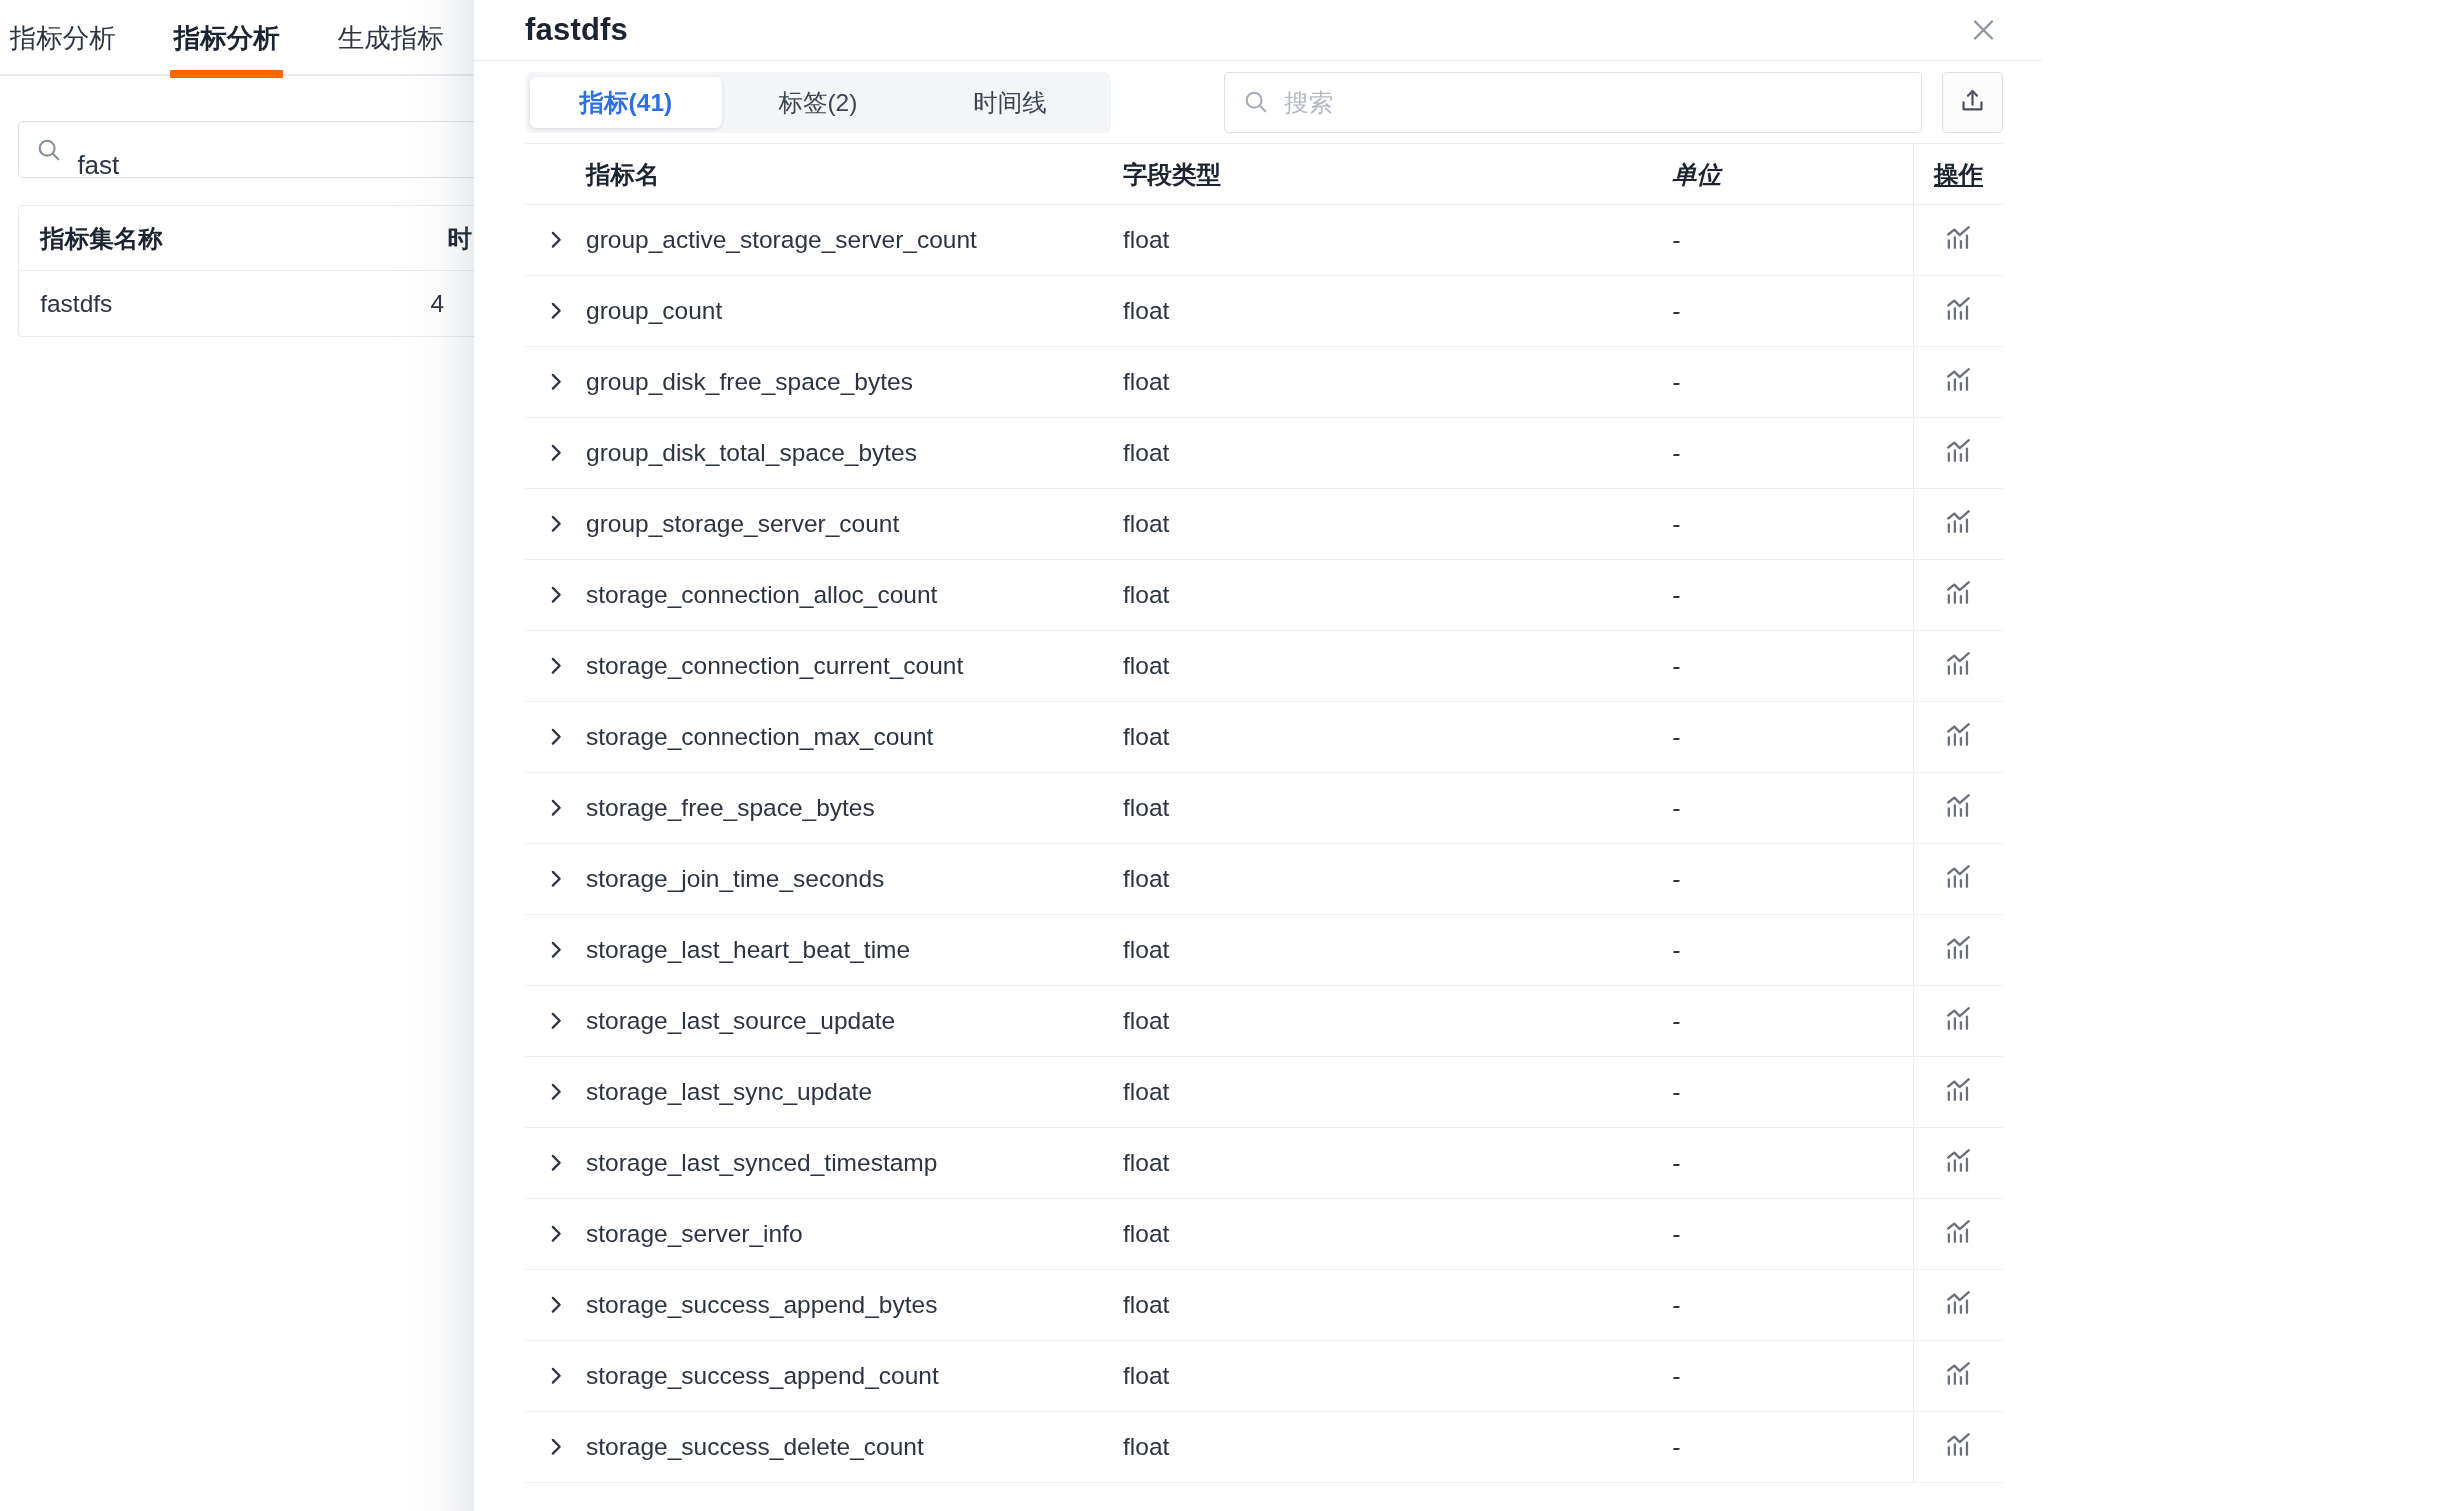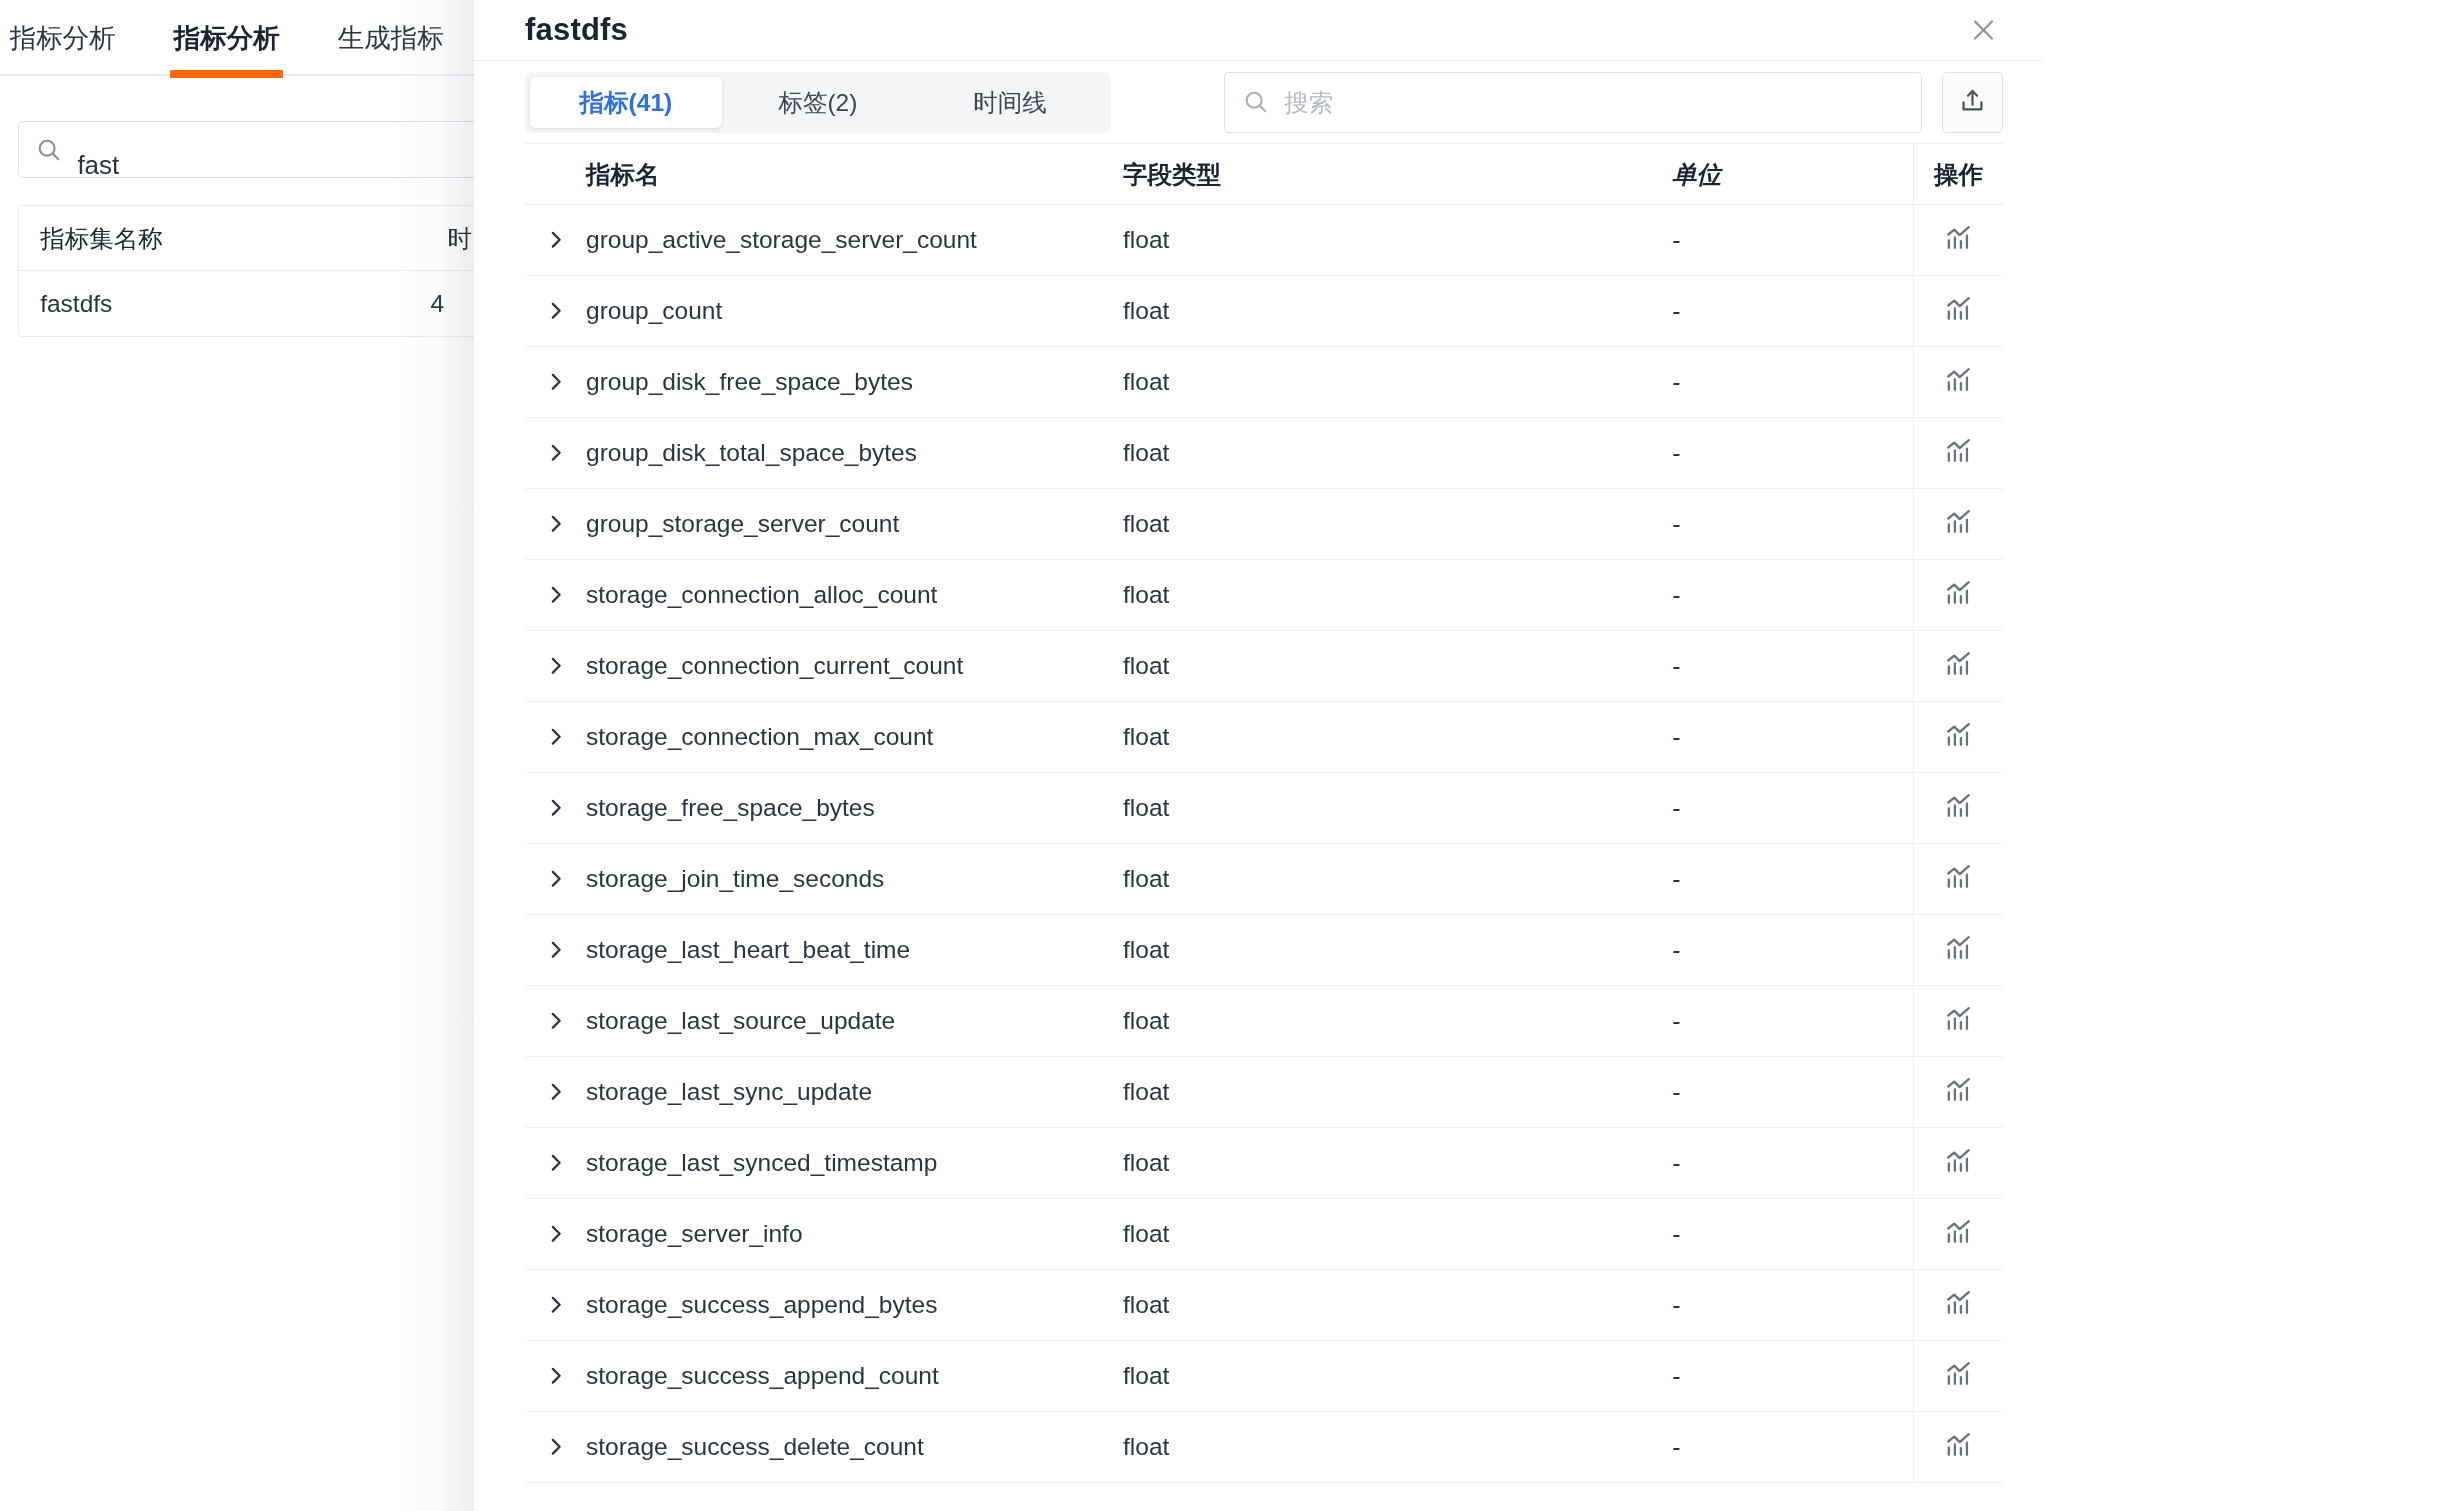--- a/index.html
+++ b/index.html
@@ -42,21 +42,21 @@
   .bg-search .mag { flex: 0 0 auto; width: 25.5px; height: 25.5px; display: block; }
   .bg-search-val { font-size: 26px; color: #2b3440; margin-top: 32px; }
 
   .bg-table {
     position: absolute; left: 17.6px; top: 205px; width: 647px;
     border: 1px solid #e8eaee; border-radius: 3.9px; background: #fff;
   }
   .bg-thead {
     height: 65px; display: flex; align-items: center;
     border-bottom: 1px solid #e8eaee;
-    font-size: 24.5px; font-weight: 400; color: #1b2430; gap: 17px;
+    font-size: 24.5px; font-weight: 700; color: #1b2430; gap: 17px;
   }
   .bg-th-name { width: 412px; padding-left: 21.6px; }
   .bg-th-time { flex: 1; }
   .bg-trow {
     height: 65px; display: flex; align-items: center;
     font-size: 24.5px; color: #2b3440;
   }
   .bg-td-name { width: 412px; padding-left: 21.6px; }
   .bg-td-time { flex: 1; }
 
@@ -139,21 +139,21 @@
     border-bottom: 1px solid #eef0f3;
     font-size: 24.5px; color: #2b3440;
   }
   .c-exp { width: 61px; flex: 0 0 61px; display: flex; align-items: center; justify-content: center; cursor: pointer; }
   .c-name { width: 537px; flex: 0 0 537px; }
   .c-type { width: 549px; flex: 0 0 549px; }
   .c-unit { flex: 1 1 auto; font-style: italic; }
   .c-act {
     width: 90px; flex: 0 0 90px;
     display: flex; align-items: center; justify-content: center;
-    border-left: 1px solid #eceef1; align-self: stretch;
+    border-left: 1px solid #eceef1; align-self: stretch; text-decoration: underline;
   }
   .mhead .c-act { border-left: 1px solid #e9ebef; }
   .act-icon { cursor: pointer; display: block; }
   .unit-dash { color: #2b3440; }
 </style>
 </head>
 <body>
 
 <div class="app">
 

